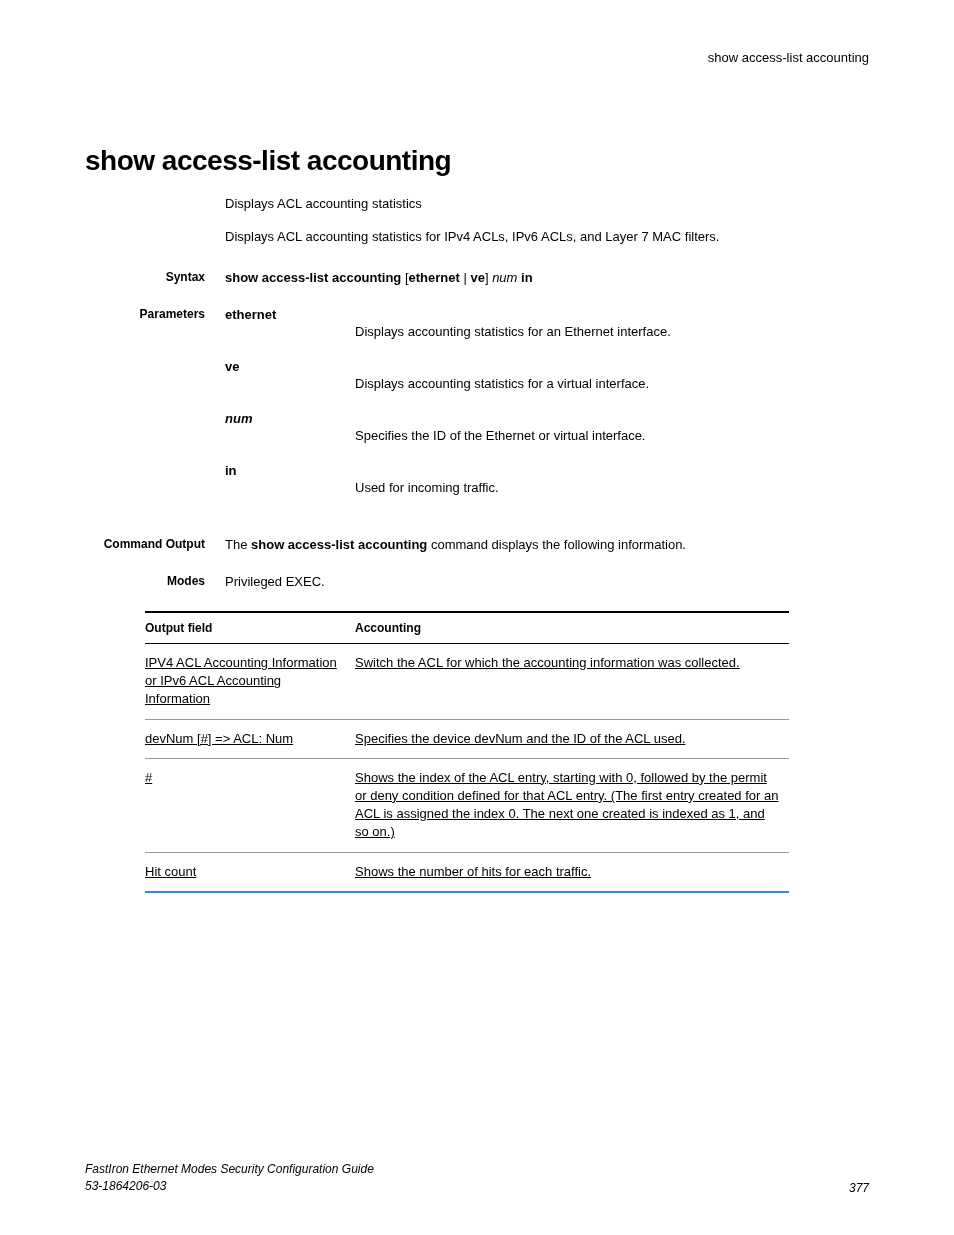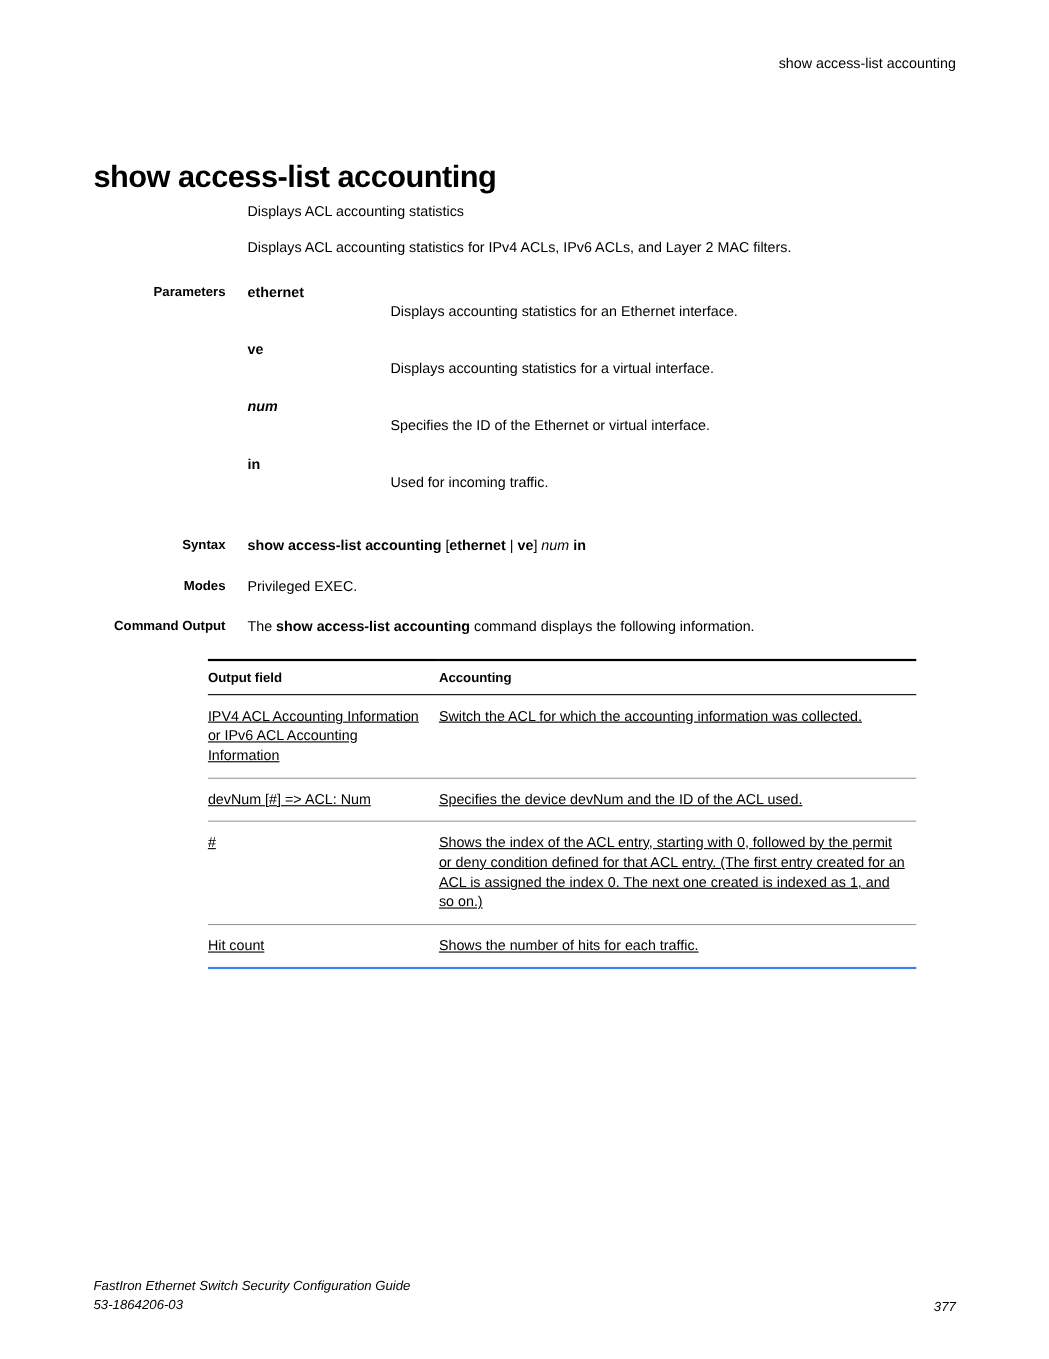--- a/index.html
+++ b/index.html
@@ -22,21 +22,21 @@
       position: absolute;
       top: 145px;
       left: 85px;
       font-size: 28px;
       font-weight: bold;
       font-family: Arial, sans-serif;
       letter-spacing: -0.5px;
     }
     .content {
       position: absolute;
-      top: 184px;
+      top: 196px;
       left: 85px;
       right: 85px;
     }
     .summary {
       margin-left: 140px;
       margin-bottom: 18px;
       font-size: 13px;
     }
     .description {
       margin-left: 140px;
@@ -76,21 +76,21 @@
       margin-bottom: 2px;
     }
     .param-desc {
       margin-left: 130px;
       font-size: 13px;
     }
     .cmd-output-text .bold {
       font-weight: bold;
     }
     .output-table {
-      margin-left: 104px;
+      margin-left: 60px;
       margin-top: 18px;
       width: calc(100% - 140px);
       border-collapse: collapse;
       font-size: 13px;
     }
     .output-table thead tr {
       border-top: 2px solid #000;
       border-bottom: 1px solid #000;
     }
     .output-table th {
@@ -134,63 +134,63 @@
 </head>
 <body>
 
 <div class="header-right">show access-list accounting</div>
 
 <h1 class="main-title">show access-list accounting</h1>
 
 <div class="content">
 
   <p class="summary">Displays ACL accounting statistics</p>
-  <p class="description">Displays ACL accounting statistics for IPv4 ACLs, IPv6 ACLs, and Layer 2 MAC filters.</p>
-
-  <div class="section-row">
-    <div class="section-label">Parameters</div>
-    <div class="section-content">
-      <div class="param-item">
-        <div class="param-name">ethernet</div>
-        <div class="param-desc">Displays accounting statistics for an Ethernet interface.</div>
-      </div>
-      <div class="param-item">
-        <div class="param-name">ve</div>
-        <div class="param-desc">Displays accounting statistics for a virtual interface.</div>
-      </div>
-      <div class="param-item">
-        <div class="param-name-italic">num</div>
-        <div class="param-desc">Specifies the ID of the Ethernet or virtual interface.</div>
-      </div>
-      <div class="param-item">
-        <div class="param-name">in</div>
-        <div class="param-desc">Used for incoming traffic.</div>
-      </div>
-    </div>
-  </div>
+  <p class="description">Displays ACL accounting statistics for IPv4 ACLs, IPv6 ACLs, and Layer 7 MAC filters.</p>
 
   <div class="section-row">
     <div class="section-label">Syntax</div>
     <div class="section-content syntax-text">
       <span class="bold">show access-list accounting </span><span>[</span><span class="bold">ethernet</span><span> | </span><span class="bold">ve</span><span>]</span><span> </span><span class="italic">num</span><span> </span><span class="bold">in</span>
     </div>
   </div>
 
   <div class="section-row">
-    <div class="section-label">Modes</div>
-    <div class="section-content">Privileged EXEC.</div>
+    <div class="section-label">Parameters</div>
+    <div class="section-content">
+      <div class="param-item">
+        <div class="param-name">ethernet</div>
+        <div class="param-desc">Displays accounting statistics for an Ethernet interface.</div>
+      </div>
+      <div class="param-item">
+        <div class="param-name">ve</div>
+        <div class="param-desc">Displays accounting statistics for a virtual interface.</div>
+      </div>
+      <div class="param-item">
+        <div class="param-name-italic">num</div>
+        <div class="param-desc">Specifies the ID of the Ethernet or virtual interface.</div>
+      </div>
+      <div class="param-item">
+        <div class="param-name">in</div>
+        <div class="param-desc">Used for incoming traffic.</div>
+      </div>
+    </div>
   </div>
 
   <div class="section-row">
     <div class="section-label">Command Output</div>
     <div class="section-content cmd-output-text">
       <span>The </span><span class="bold">show access-list accounting</span><span> command displays the following information.</span>
     </div>
   </div>
 
+  <div class="section-row">
+    <div class="section-label">Modes</div>
+    <div class="section-content">Privileged EXEC.</div>
+  </div>
+
   <table class="output-table">
     <thead>
       <tr>
         <th>Output field</th>
         <th>Accounting</th>
       </tr>
     </thead>
     <tbody>
       <tr>
         <td>IPV4 ACL Accounting Information or IPv6 ACL Accounting Information</td>
@@ -208,17 +208,17 @@
         <td>Hit count</td>
         <td>Shows the number of hits for each traffic.</td>
       </tr>
     </tbody>
   </table>
 
 </div>
 
 <div class="footer">
   <div class="footer-left">
-    <div>FastIron Ethernet Switch Security Configuration Guide</div>
+    <div>FastIron Ethernet Modes Security Configuration Guide</div>
     <div>53-1864206-03</div>
   </div>
   <div class="footer-right">377</div>
 </div>
 
 </body></html>

